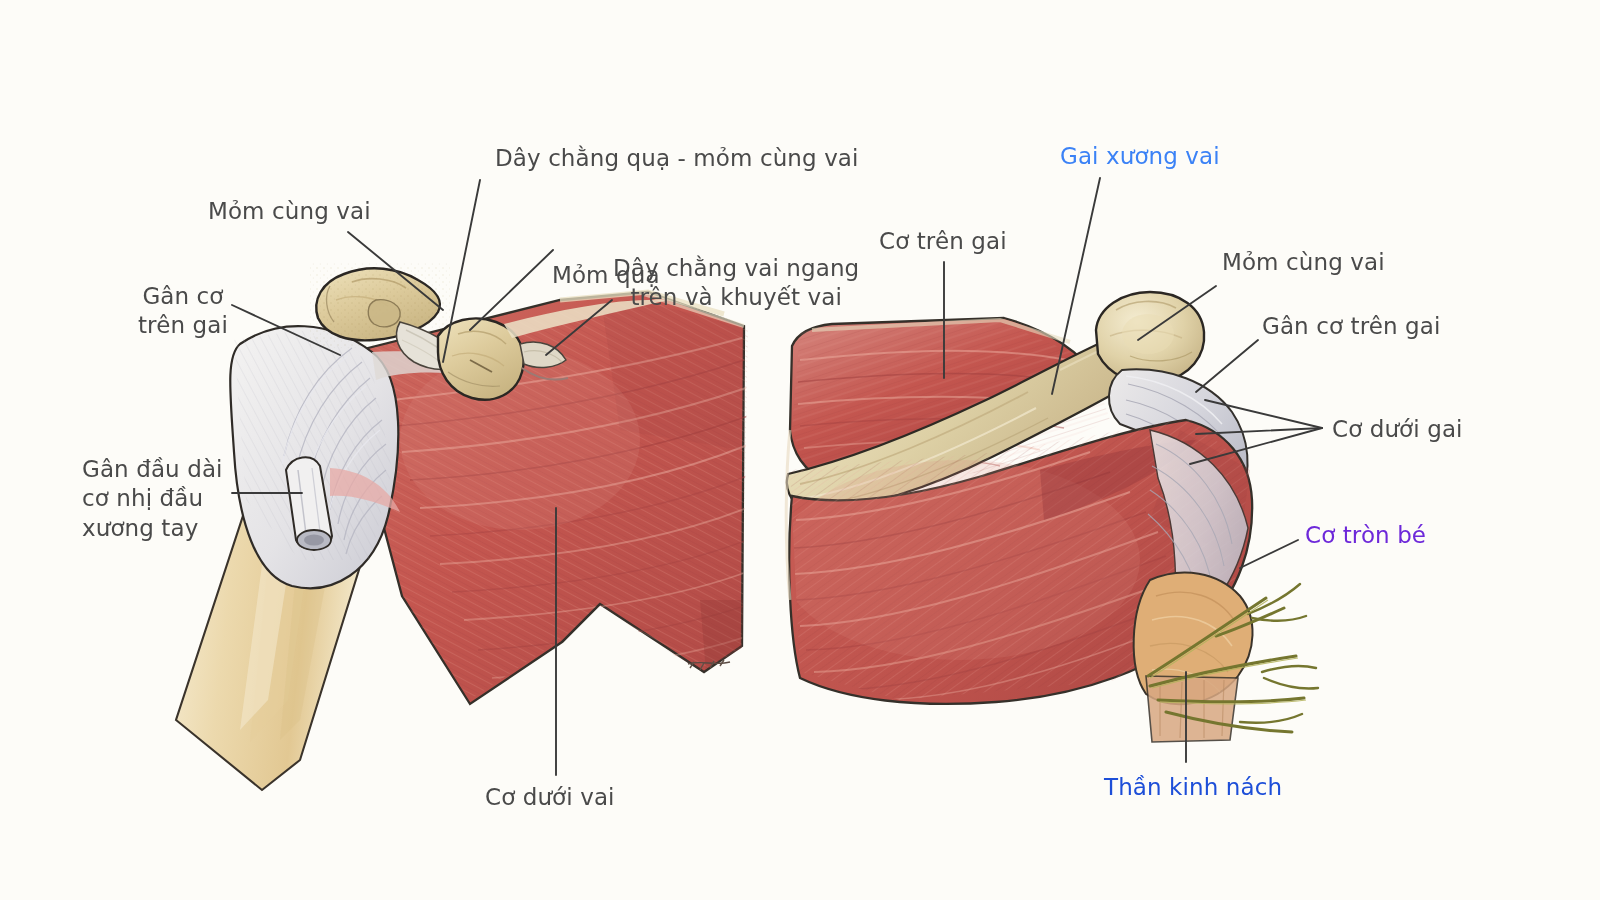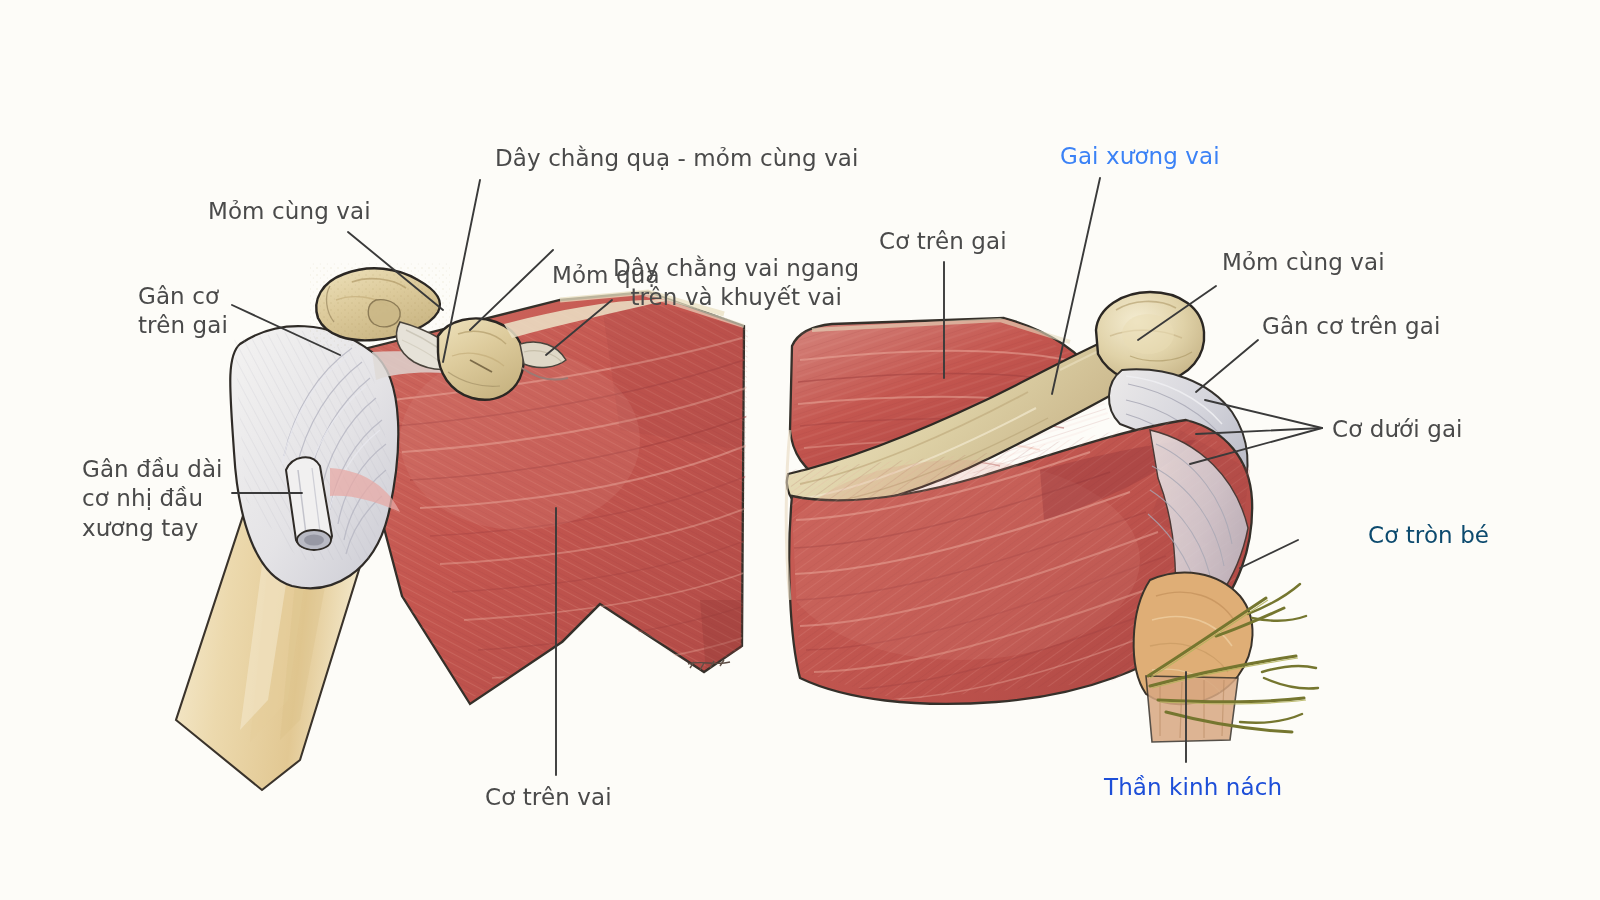--- a/index.html
+++ b/index.html
@@ -373,28 +373,28 @@
         <polyline points="1186,762 1186,672" stroke="#3a3a3a"></polyline>
       </g>
   </svg>
 
   <div id="label-layer">
       <div class="label" style="left: 208px; top: 197px; color: rgb(74, 74, 74);">Mỏm cùng vai</div>
       <div class="label" style="left: 455px; top: 144px; color: rgb(74, 74, 74); margin-left: 40px;">Dây chằng quạ - mỏm cùng vai</div>
       <div class="label" style="left: 552px; top: 213px; color: rgb(74, 74, 74); margin-top: 48px;">Mỏm quạ</div>
       <div class="label" style="left: 613px; top: 254px; color: rgb(74, 74, 74); text-align: center;">Dây chằng vai ngang
 trên và khuyết vai</div>
-      <div class="label" style="left: 138px; top: 282px; color: rgb(74, 74, 74);">Gân cơ
+      <div class="label" style="left: 138px; top: 282px; color: rgb(74, 74, 74); text-align: center;">Gân cơ
 trên gai</div>
       <div class="label" style="left: 82px; top: 455px; color: rgb(74, 74, 74);">Gân đầu dài
 cơ nhị đầu
 xương tay</div>
-      <div class="label" style="left: 485px; top: 783px; color: rgb(74, 74, 74);">Cơ trên vai</div>
+      <div class="label" style="left: 485px; top: 783px; color: rgb(74, 74, 74);">Cơ dưới vai</div>
       <div class="label" style="left: 1060px; top: 142px; color: #3b82f6;">Gai xương vai</div>
       <div class="label" style="left: 879px; top: 227px; color: rgb(74, 74, 74);">Cơ trên gai</div>
       <div class="label" style="left: 1222px; top: 248px; color: rgb(74, 74, 74);">Mỏm cùng vai</div>
       <div class="label" style="left: 1262px; top: 312px; color: rgb(74, 74, 74);">Gân cơ trên gai</div>
       <div class="label" style="left: 1332px; top: 415px; color: rgb(74, 74, 74);">Cơ dưới gai</div>
-      <div class="label" style="left: 1368px; top: 521px; color: #0c4a6e;">Cơ tròn bé</div>
+      <div class="label" style="left: 1305px; top: 521px; color: #6d28d9;">Cơ tròn bé</div>
       <div class="label" style="left: 1104px; top: 773px; color: #1d4ed8;">Thần kinh nách</div>
     </div>
 
 </div>
 
 </body></html>

